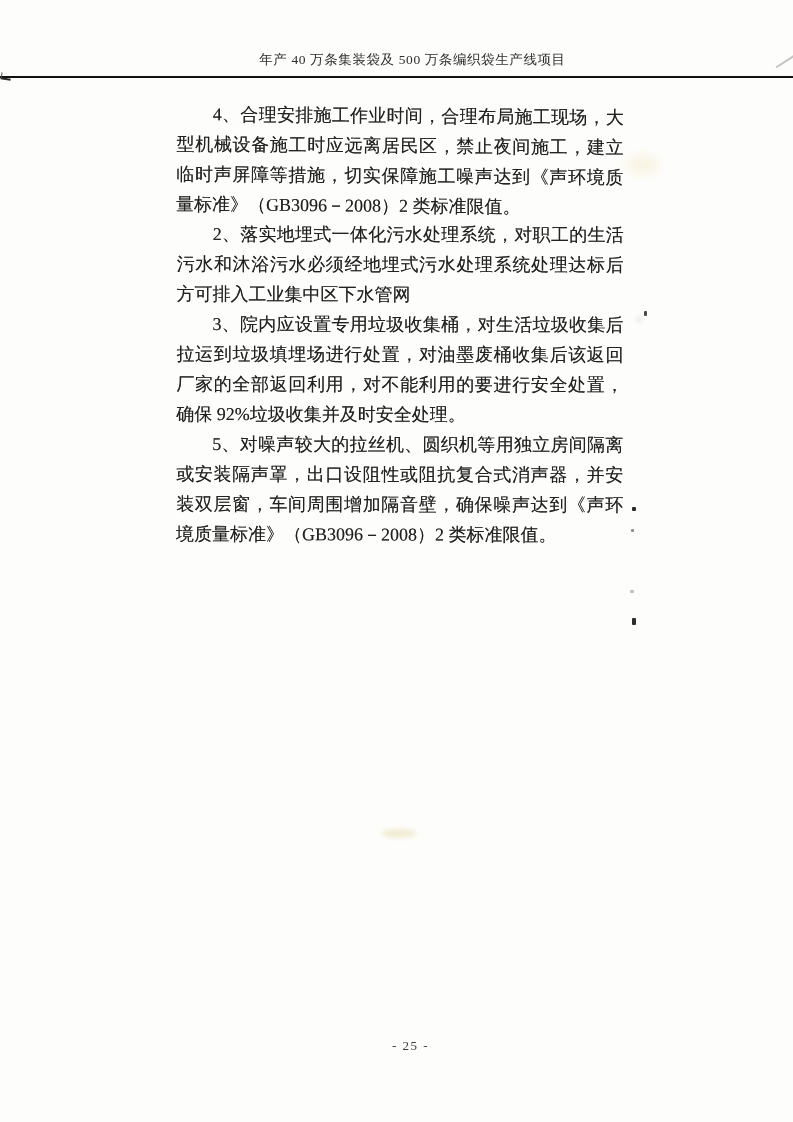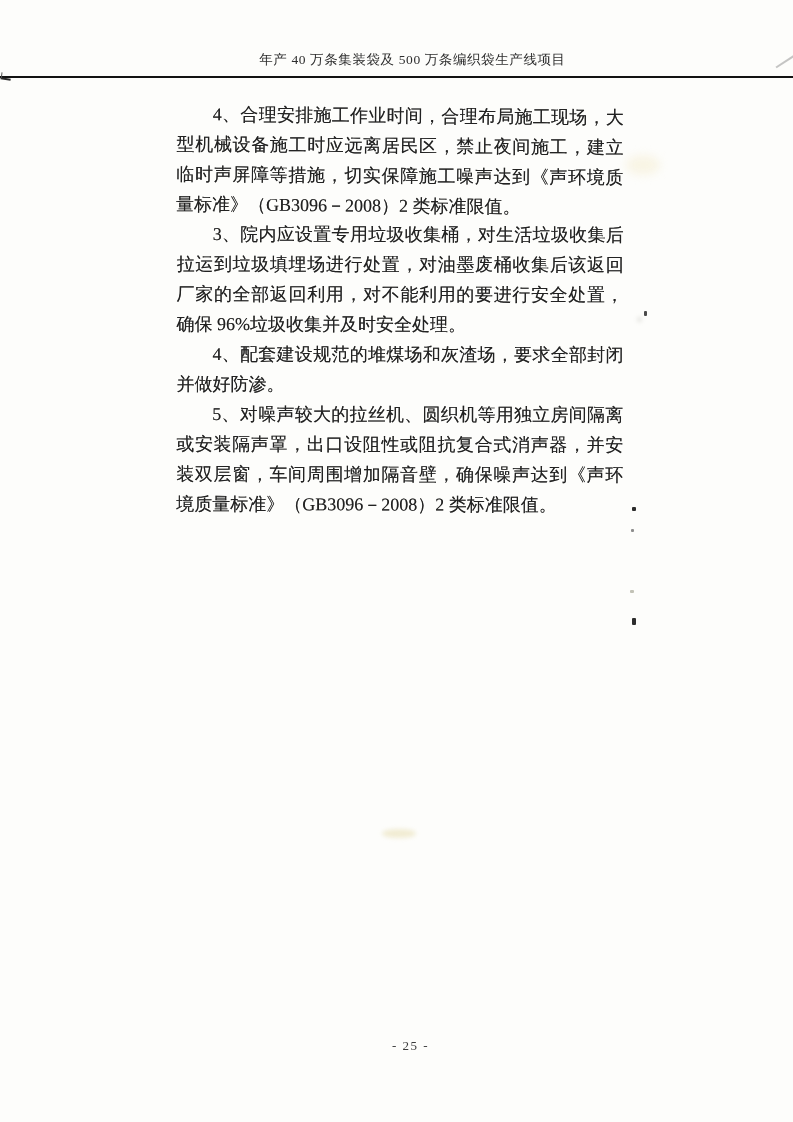--- a/index.html
+++ b/index.html
@@ -87,22 +87,22 @@
 
   <div class="header-title">年产 40 万条集装袋及 500 万条编织袋生产线项目</div>
 
   <div class="header-rule"></div>
 
   <div class="edge-hook"></div>
   <div class="corner-stroke"></div>
 
   <div class="content">
     <p class="para para-0">4、合理安排施工作业时间，合理布局施工现场，大型机械设备施工时应远离居民区，禁止夜间施工，建立临时声屏障等措施，切实保障施工噪声达到《声环境质量标准》（GB3096－2008）2 类标准限值。</p>
-    <p class="para">3、院内应设置专用垃圾收集桶，对生活垃圾收集后拉运到垃圾填埋场进行处置，对油墨废桶收集后该返回厂家的全部返回利用，对不能利用的要进行安全处置，确保 96%垃圾收集并及时安全处理。</p>
-    <p class="para">4、配套建设规范的堆煤场和灰渣场，要求全部封闭并做好防渗。</p>
+    <p class="para">2、落实地埋式一体化污水处理系统，对职工的生活污水和沐浴污水必须经地埋式污水处理系统处理达标后方可排入工业集中区下水管网</p>
+    <p class="para">3、院内应设置专用垃圾收集桶，对生活垃圾收集后拉运到垃圾填埋场进行处置，对油墨废桶收集后该返回厂家的全部返回利用，对不能利用的要进行安全处置，确保 92%垃圾收集并及时安全处理。</p>
     <p class="para">5、对噪声较大的拉丝机、圆织机等用独立房间隔离或安装隔声罩，出口设阻性或阻抗复合式消声器，并安装双层窗，车间周围增加隔音壁，确保噪声达到《声环境质量标准》（GB3096－2008）2 类标准限值。</p>
   </div>
 
   <div class="smudge smudge-1"></div>
   <div class="smudge smudge-2"></div>
   <div class="speck speck-1"></div>
   <div class="speck speck-2"></div>
   <div class="speck speck-3"></div>
   <div class="speck speck-4"></div>
   <div class="speck speck-5"></div>

